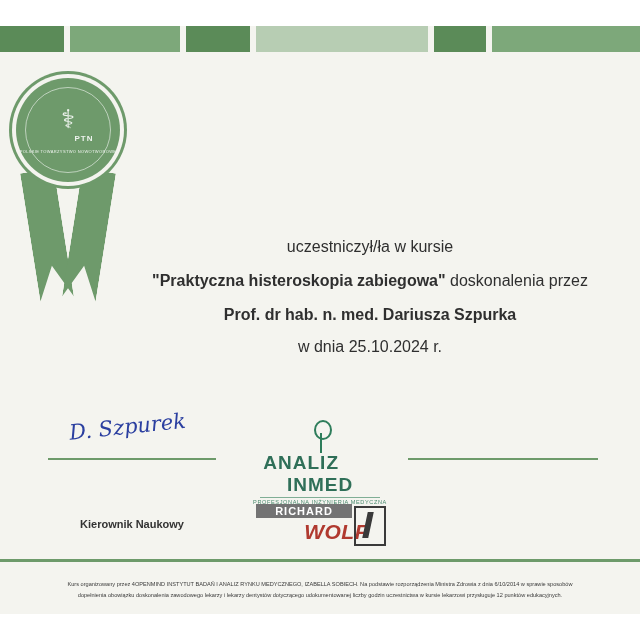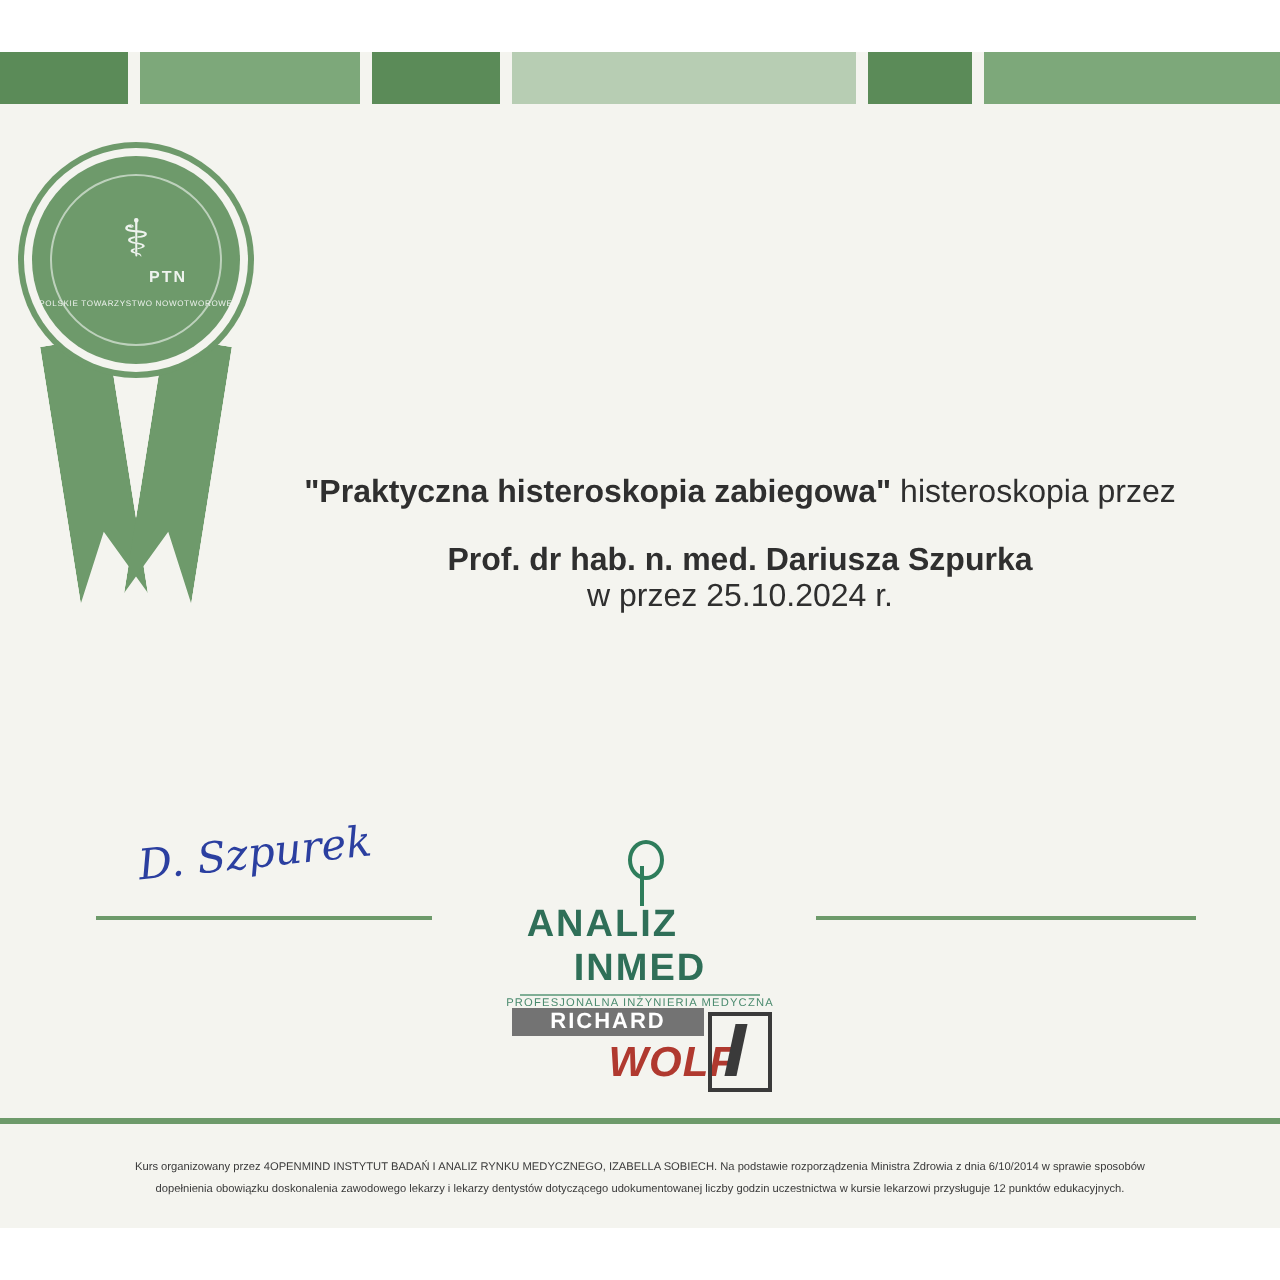--- a/index.html
+++ b/index.html
@@ -145,20 +145,21 @@
   .line-2 {
     font-size: 16px;
     margin-bottom: 16px;
   }
   .line-2 .course {
     font-weight: bold;
   }
   .line-3 {
     font-size: 16px;
     font-weight: bold;
+    margin-bottom: 14px;
   }
   .line-4 {
     font-size: 16px;
   }
   .line-4 .date {
     font-weight: normal;
   }
 
   
   .sig-rule-left {
@@ -344,32 +345,34 @@
       <div class="inner">
         <div class="sym">⚕</div>
         <div class="abbr">PTN</div>
         <div class="org">POLSKIE TOWARZYSTWO NOWOTWOROWE</div>
       </div>
     </div>
   </div>
 
 
   <div class="body-block">
+    <div class="line-1">uczestniczył/ła w  kursie</div>
     <div class="line-2">
-      <span class="course">"Praktyczna histeroskopia zabiegowa"</span><span> histeroskopia przez</span>
+      <span class="course">"Praktyczna histeroskopia zabiegowa"</span><span> doskonalenia przez</span>
     </div>
     <div class="line-3">Prof. dr hab. n. med. Dariusza Szpurka</div>
     <div class="line-4">
-      <span>w przez </span><span class="date">25.10.2024 r.</span>
+      <span>w dnia </span><span class="date">25.10.2024 r.</span>
     </div>
   </div>
 
   <div class="signature">D. Szpurek</div>
   <div class="sig-rule-left"></div>
   <div class="sig-rule-right"></div>
+  <div class="sig-caption">Kierownik Naukowy</div>
 
   <div class="logo-meden">
     <div class="mark">
       <div class="bowl"></div>
       <div class="stem"></div>
     </div>
     <div class="word">
       <span>ANALIZ</span>
       &nbsp;&nbsp;&nbsp;&nbsp;&nbsp;
       <span class="inmed">INMED</span>

